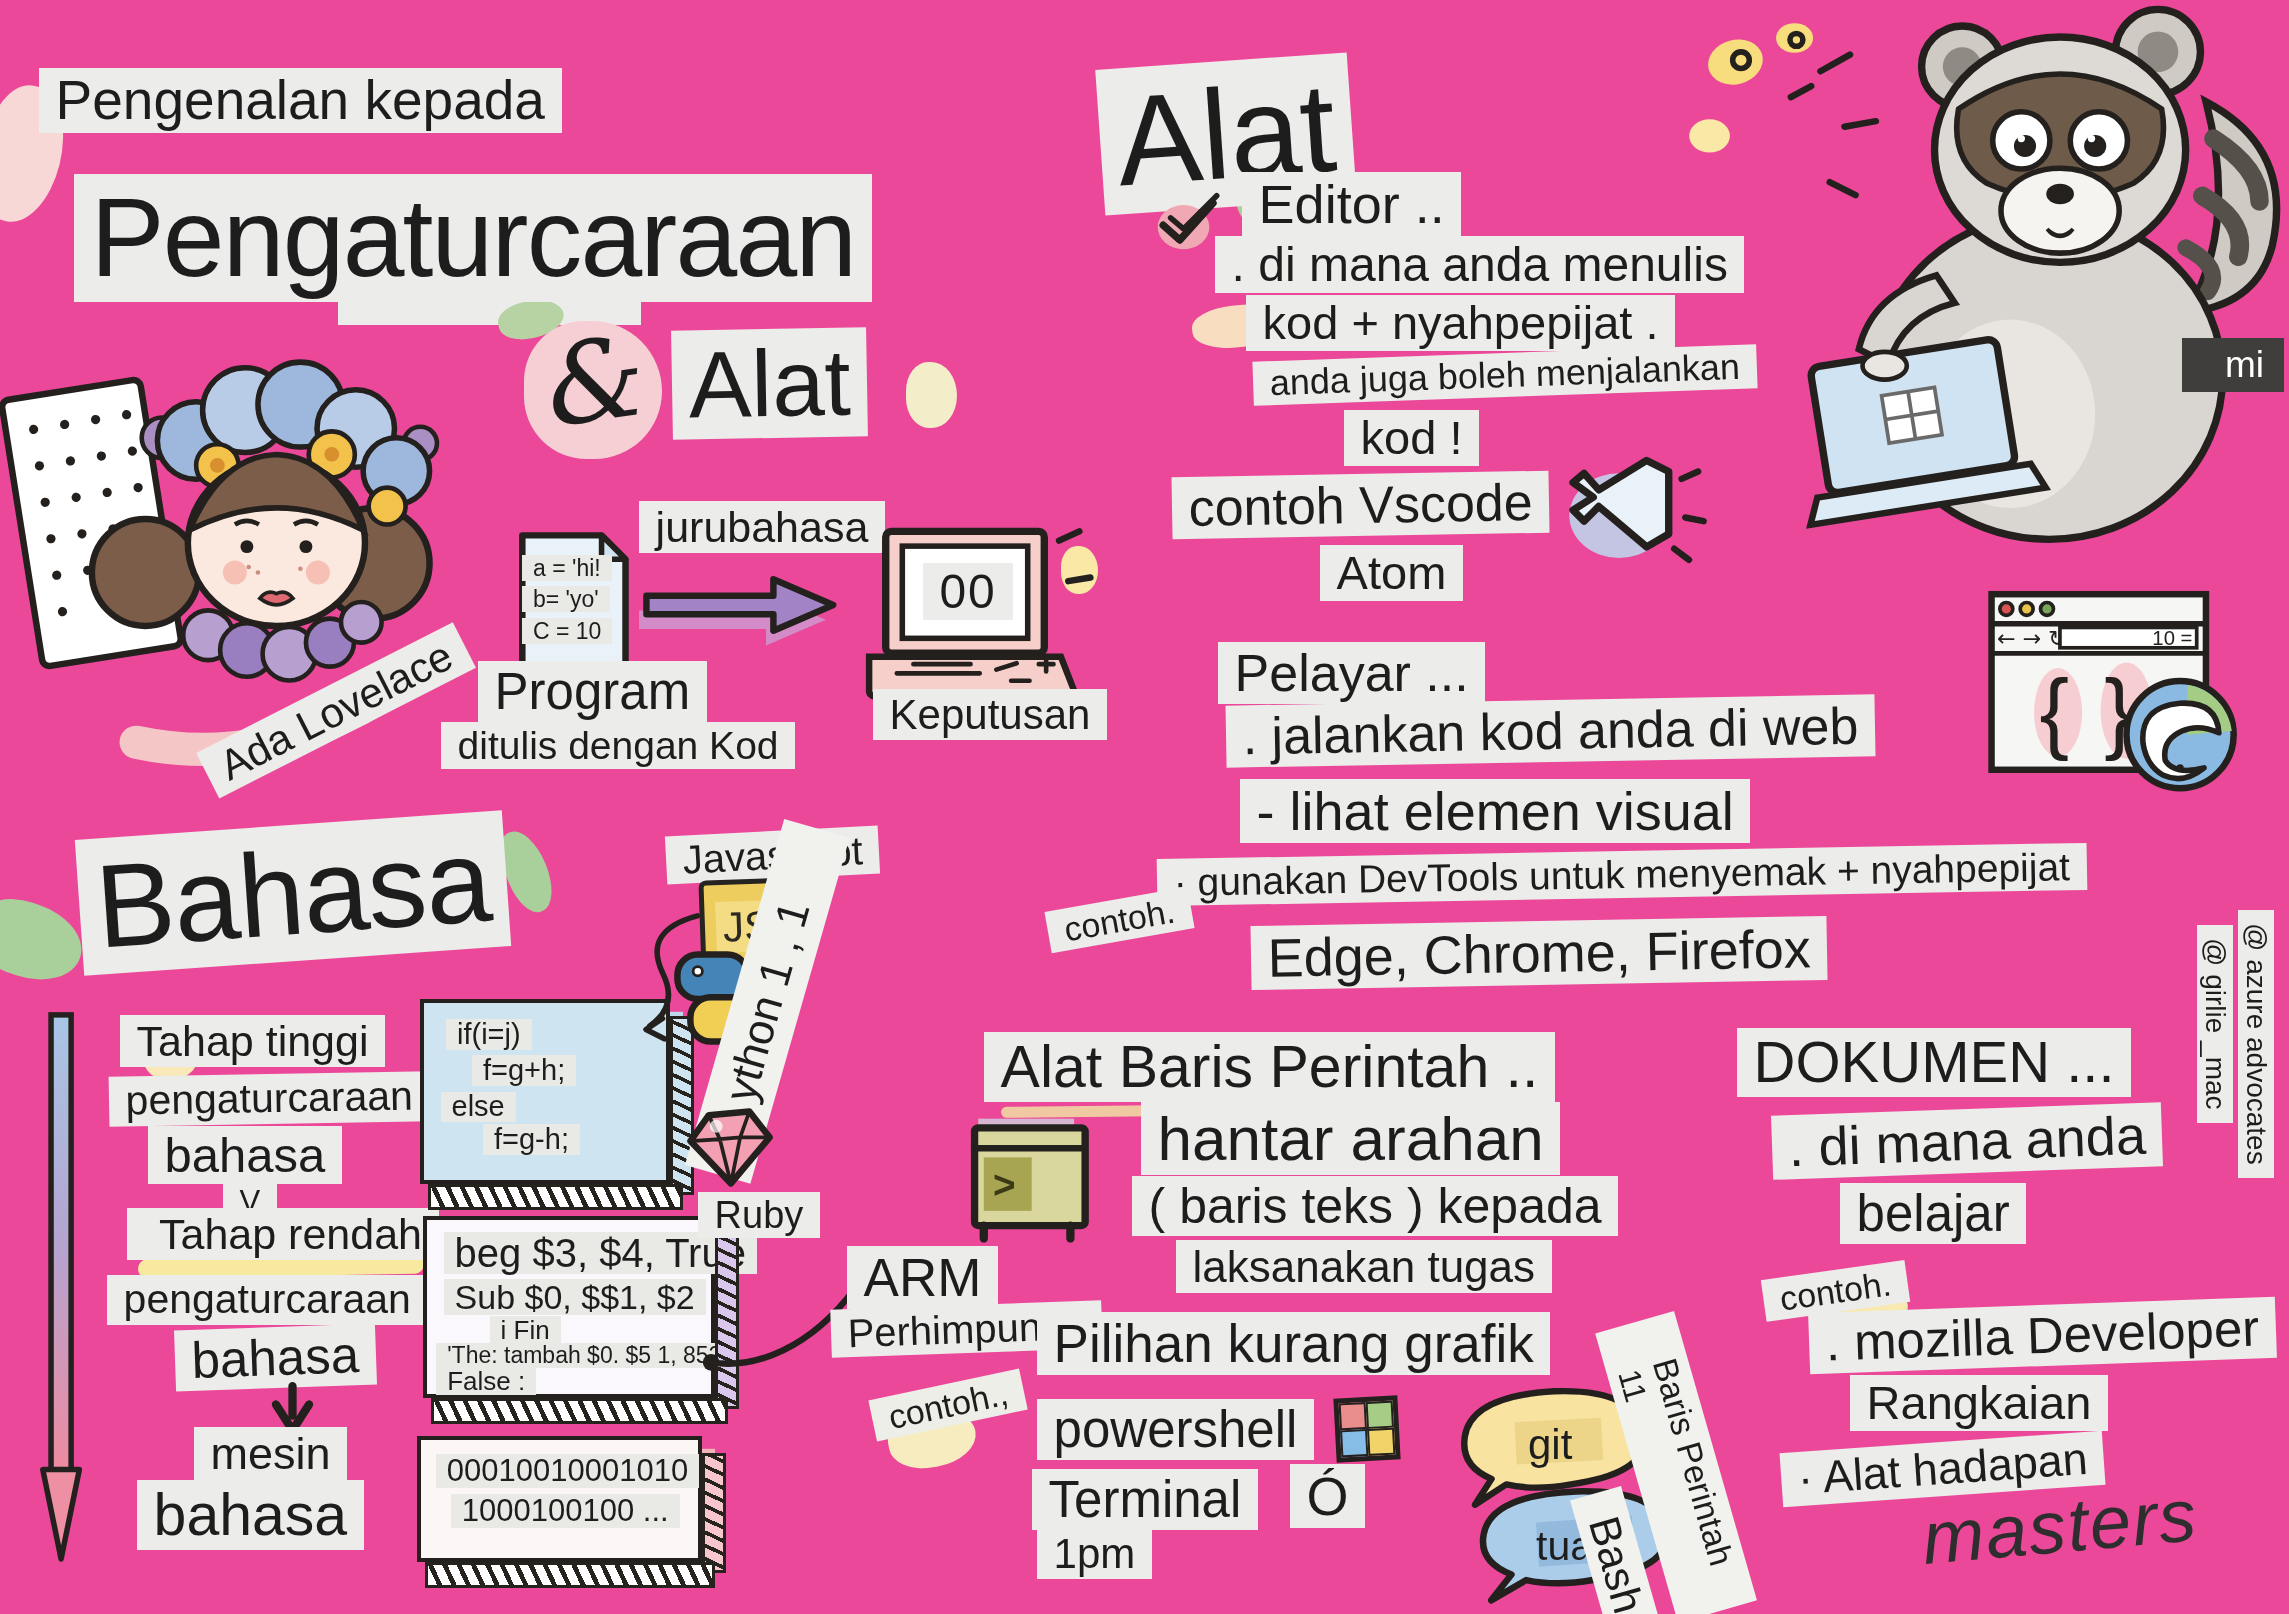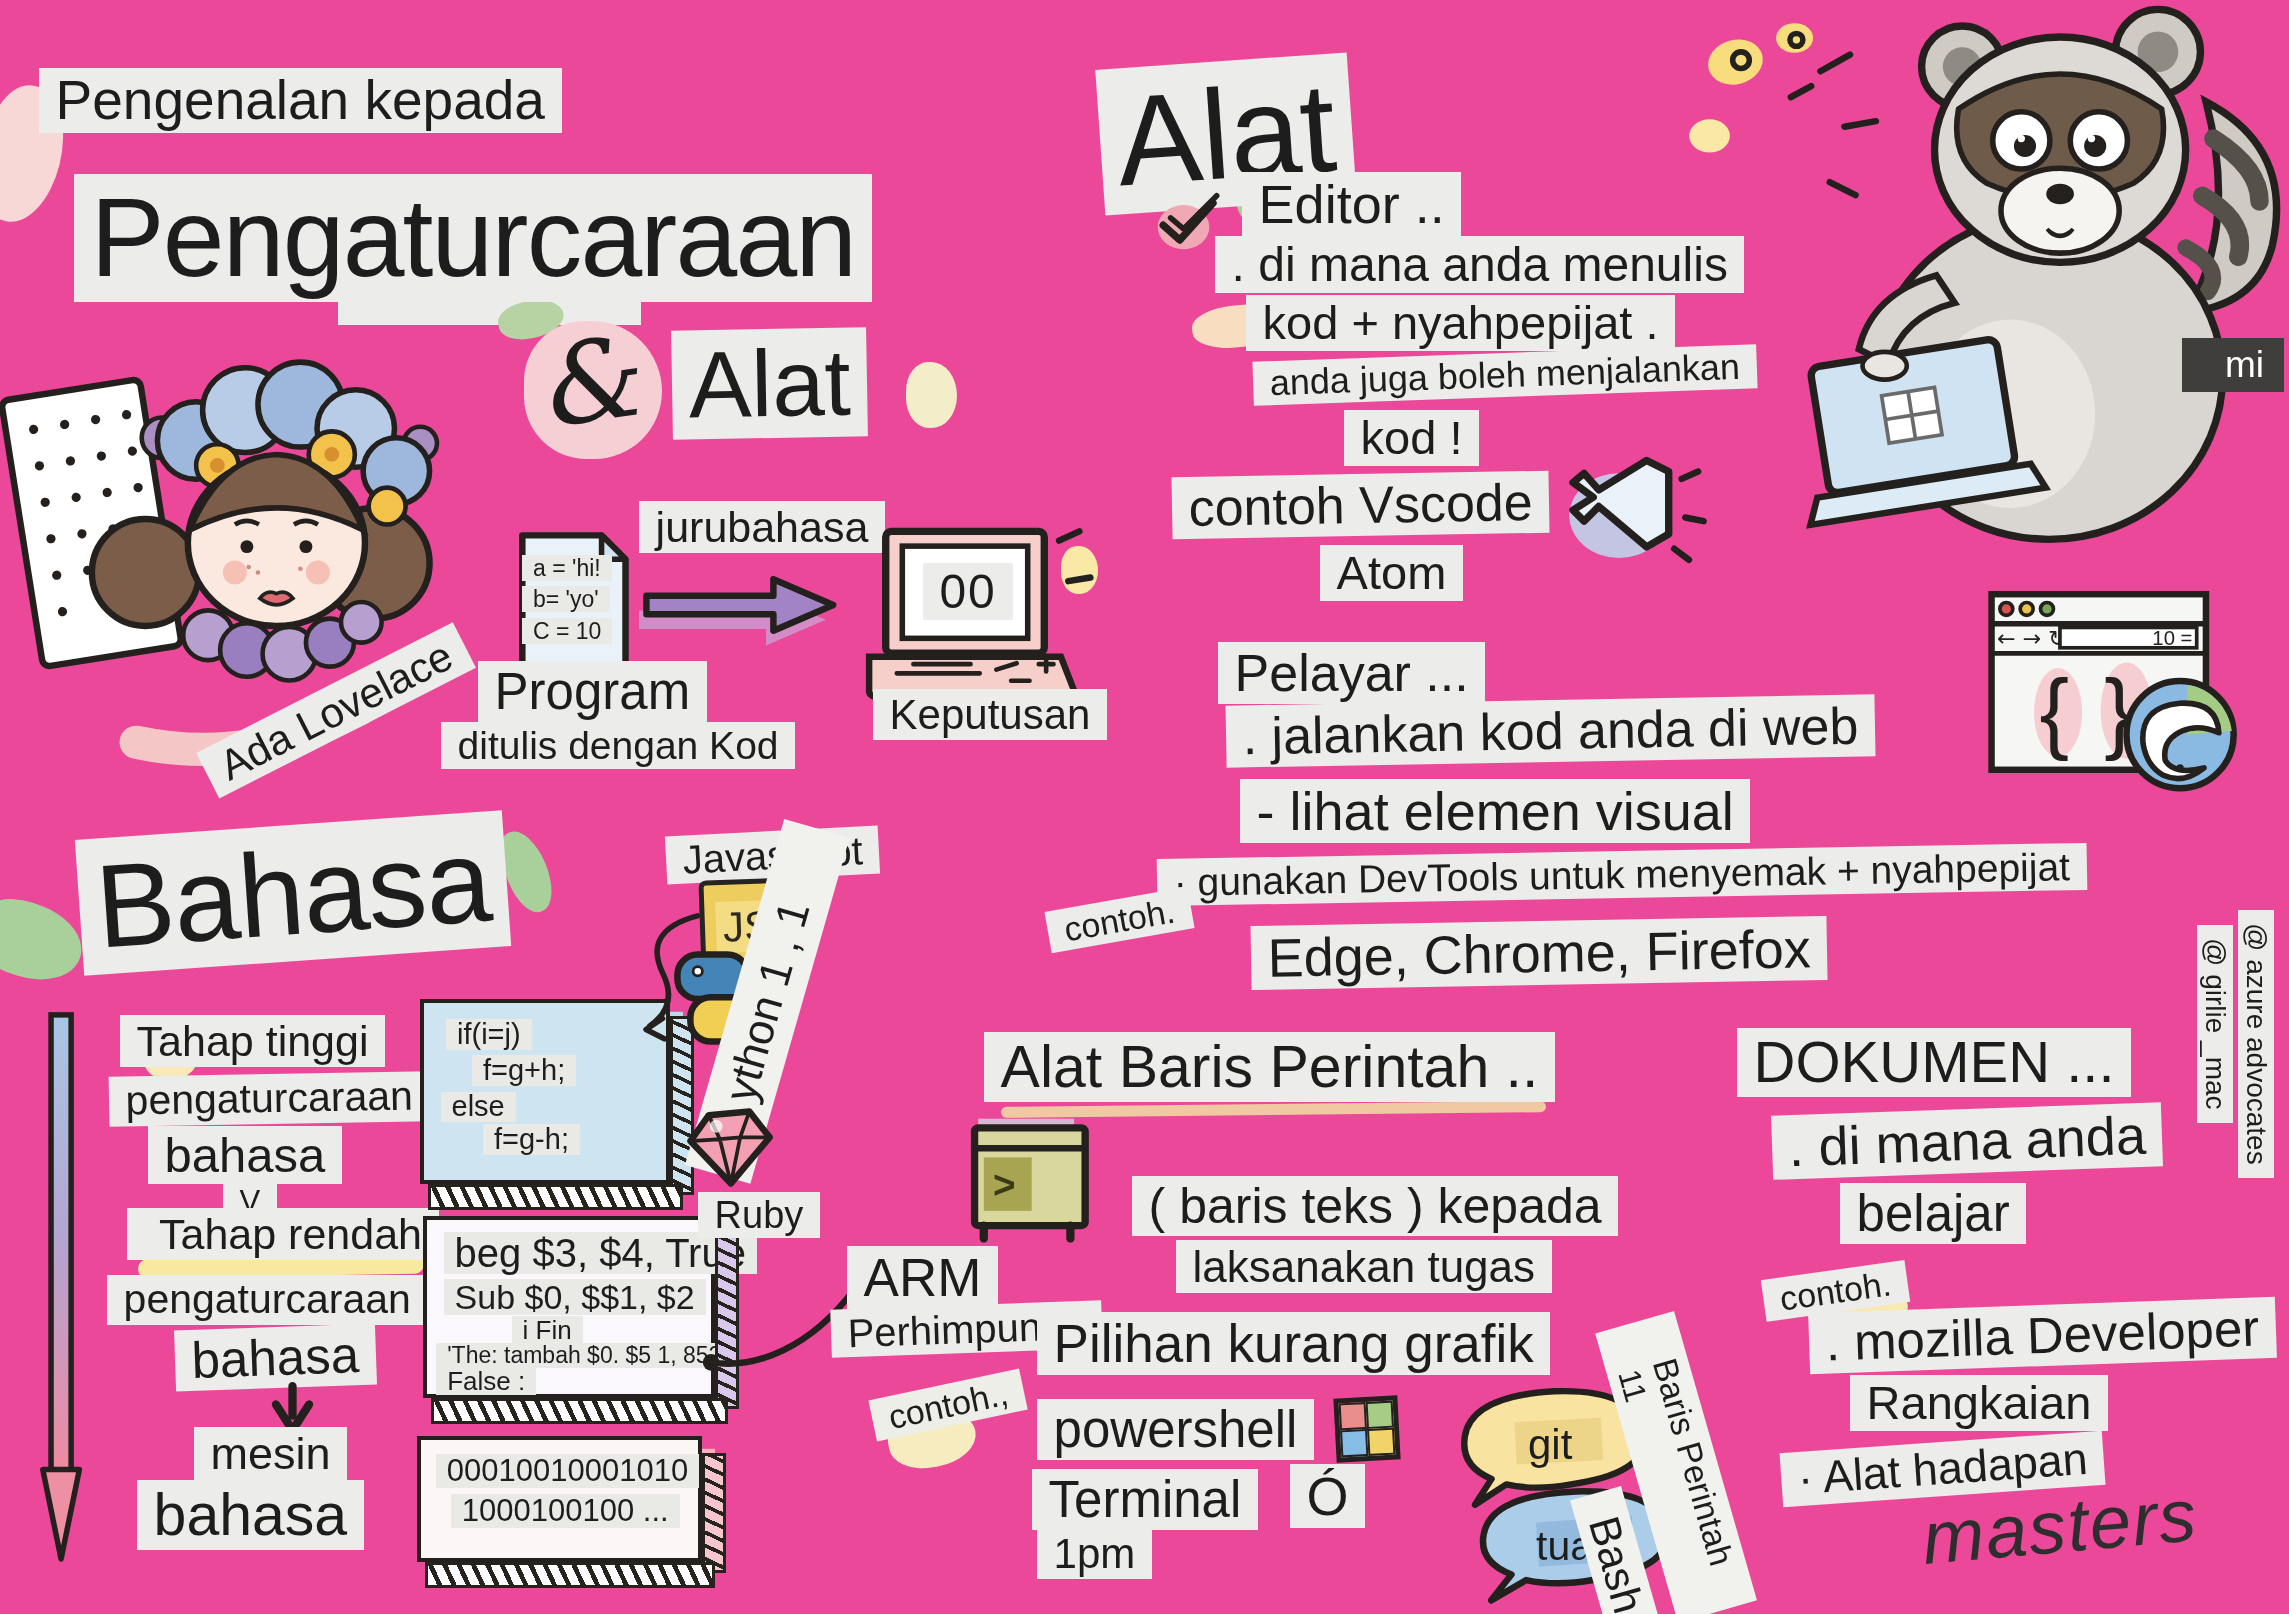--- a/index.html
+++ b/index.html
@@ -168,21 +168,21 @@
       <span class="codeline" style="margin-left:37px;margin-top:-5.5px;">f=g-h;</span>
     </div>
   </div>
 
   <div class="codeblock" style="left:423px;top:1216px;width:284px;height:174px;background:#faf8fc;box-shadow:14.8px 11px 0 -1.8px #c3abdd;">
     <div class="hatch-right" style="background:repeating-linear-gradient(25deg,#d9c8ec 0 8.3px,#26231f 8.3px 12px);"></div>
     <div class="hatch-bottom"></div>
     <div style="padding:9.2px 0 0 16.6px;line-height:1.0;">
       <span class="codeline" style="font-size:40px;">beg $3, $4, True</span><br>
       <span class="codeline" style="font-size:34px;">Sub $0, $$1, $2</span><br>
-      <span class="codeline" style="font-size:26px;margin-left:68px;margin-top:-1.8px;">i Fin</span><br>
+      <span class="codeline" style="font-size:26px;margin-left:46px;margin-top:-1.8px;">i Fin</span><br>
       <span class="codeline" style="font-size:23px;margin-left:-7.4px;margin-top:-3.7px;">'The: tambah $0. $5 1, 852</span><br>
       <span class="codeline" style="font-size:26px;margin-left:-7.4px;margin-top:-3.7px;">False :</span>
     </div>
   </div>
   <svg style="left:700px;top:1272px;" width="166" height="106" viewBox="0 0 180 115">
     <circle cx="12" cy="98" r="9" fill="#23201e"></circle>
     <path d="M12 98 C60 106 120 82 168 18" stroke="#23201e" stroke-width="7" fill="none" stroke-linecap="round"></path>
   </svg>
   <div class="hl" style="left:847px;top:1246px;font-size:53px;">ARM</div>
   <div class="hl" style="left:831px;top:1305px;font-size:40px;transform:rotate(-2deg);">Perhimpunan</div>
@@ -311,20 +311,21 @@
 
   <div class="hl" style="left:984px;top:1032px;font-size:59px;">Alat Baris Perintah ..</div>
   <svg style="left:967px;top:1115px;" width="134" height="129" viewBox="0 0 145 140">
     <rect x="12" y="4" width="104" height="16" fill="#cfe6ea" opacity="0.7"></rect>
     <rect x="8" y="14" width="120" height="106" rx="4" fill="#d9d79e" stroke="#23201e" stroke-width="8"></rect>
     <path d="M8 36 H128" stroke="#23201e" stroke-width="7"></path>
     <rect x="18" y="46" width="52" height="58" fill="#a8a552"></rect>
     <text x="28" y="90" font-size="42" font-weight="700" fill="#3c3a16">&gt;</text>
     <path d="M18 120 v14 M112 120 v14" stroke="#23201e" stroke-width="9" stroke-linecap="round"></path>
   </svg>
+  <div class="hl" style="left:1141px;top:1102px;font-size:62px;">hantar arahan</div>
   <div class="hl" style="left:1132px;top:1176px;font-size:50px;">( baris teks ) kepada</div>
   <div class="hl" style="left:1176px;top:1240px;font-size:44px;">laksanakan tugas</div>
   <div class="hl" style="left:1037px;top:1312px;font-size:53px;">Pilihan kurang grafik</div>
   <div class="hl" style="left:871px;top:1384px;font-size:34px;transform:rotate(-12deg);background:#eeeee8;">contoh.,</div>
   <div class="hl" style="left:1037px;top:1399px;font-size:51px;">powershell</div>
   <div style="position:absolute;left:1335px;top:1397px;width:54px;height:54px;border:5.5px solid #23201e;display:grid;grid-template-columns:1fr 1fr;grid-template-rows:1fr 1fr;transform:rotate(-3deg);">
     <div style="background:#e98d8d;border:2.8px solid #23201e;"></div>
     <div style="background:#a5cd86;border:2.8px solid #23201e;"></div>
     <div style="background:#85bde6;border:2.8px solid #23201e;"></div>
     <div style="background:#f2d36a;border:2.8px solid #23201e;"></div>

